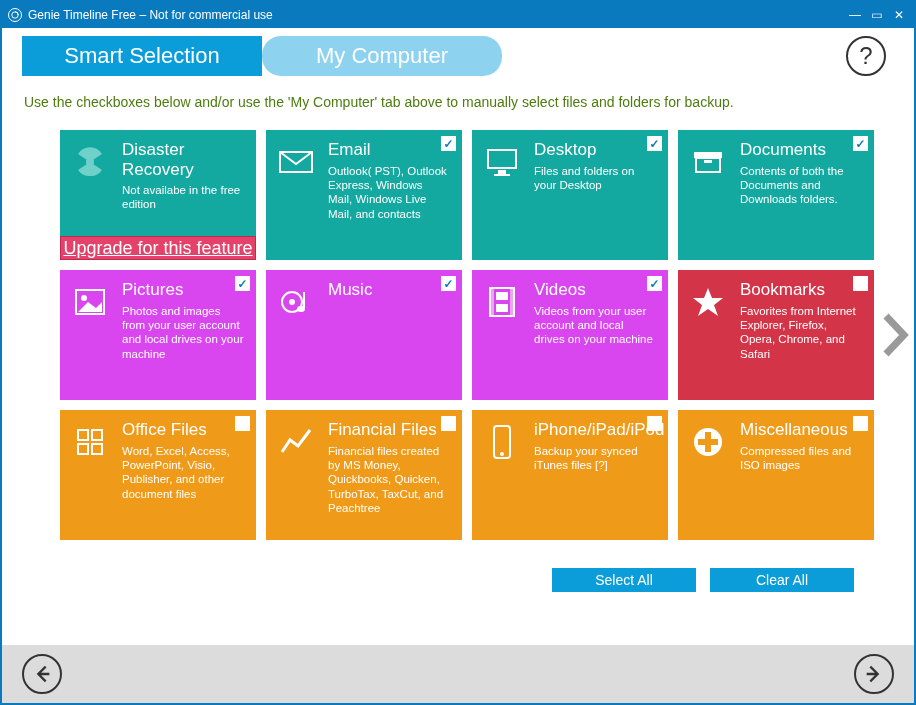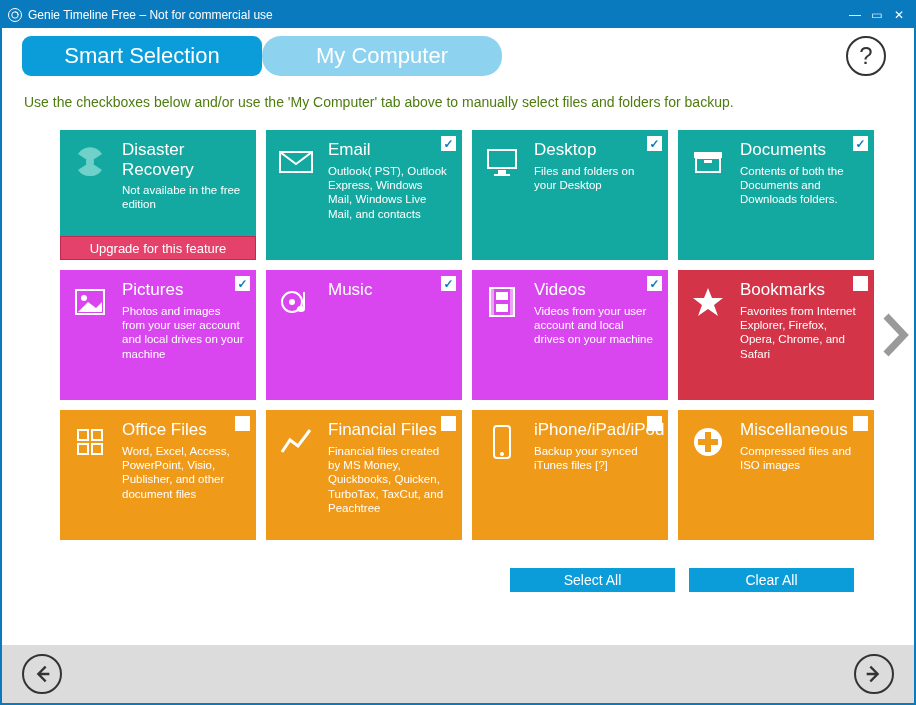--- a/index.html
+++ b/index.html
@@ -46,21 +46,21 @@
   height: 40px;
   display: flex;
   align-items: center;
   justify-content: center;
   font-size: 22px;
   color: #fff;
   padding: 0 26px;
   min-width: 240px;
   cursor: pointer;
 }
-.tab.active { background: #0a9dd9; border-radius: 9px; }
+.tab.active { background: #0a9dd9; }
 .tab.inactive { background: #8dd3f0; border-radius: 19px; }
 .helpbtn {
   position: absolute;
   right: 28px;
   top: 8px;
   width: 40px; height: 40px;
   border: 2px solid #333;
   border-radius: 50%;
   display: flex;
   align-items: center; justify-content: center;
@@ -127,42 +127,43 @@
 }
 .upgrade-bar {
   position: absolute;
   left: 0; bottom: 0; right: 0;
   height: 24px;
   background: #e5426b;
   border: 1px solid #c02a52;
   display: flex;
   align-items: center;
   justify-content: center;
-  font-size: 13px;
-  cursor: pointer;
+  font-size: 18px;
+  cursor: pointer;
+  text-decoration: underline;
 }
 .next-arrow {
   width: 40px;
   display: flex;
   align-items: center;
   justify-content: center;
   cursor: pointer;
   margin-left: 6px;
 }
 .next-arrow svg { width: 30px; height: 50px; }
 .actionbar {
   display: flex;
   justify-content: flex-end;
   gap: 14px;
   padding: 18px 60px 0 0;
 }
 .actbtn {
   background: #0a9dd9;
   color: #fff;
-  width: 165px;
+  width: 144px;
   height: 24px;
   display: flex;
   align-items: center;
   justify-content: center;
   font-size: 14px;
   cursor: pointer;
 }
 .footer {
   position: absolute;
   bottom: 2px; left: 2px; right: 2px;

